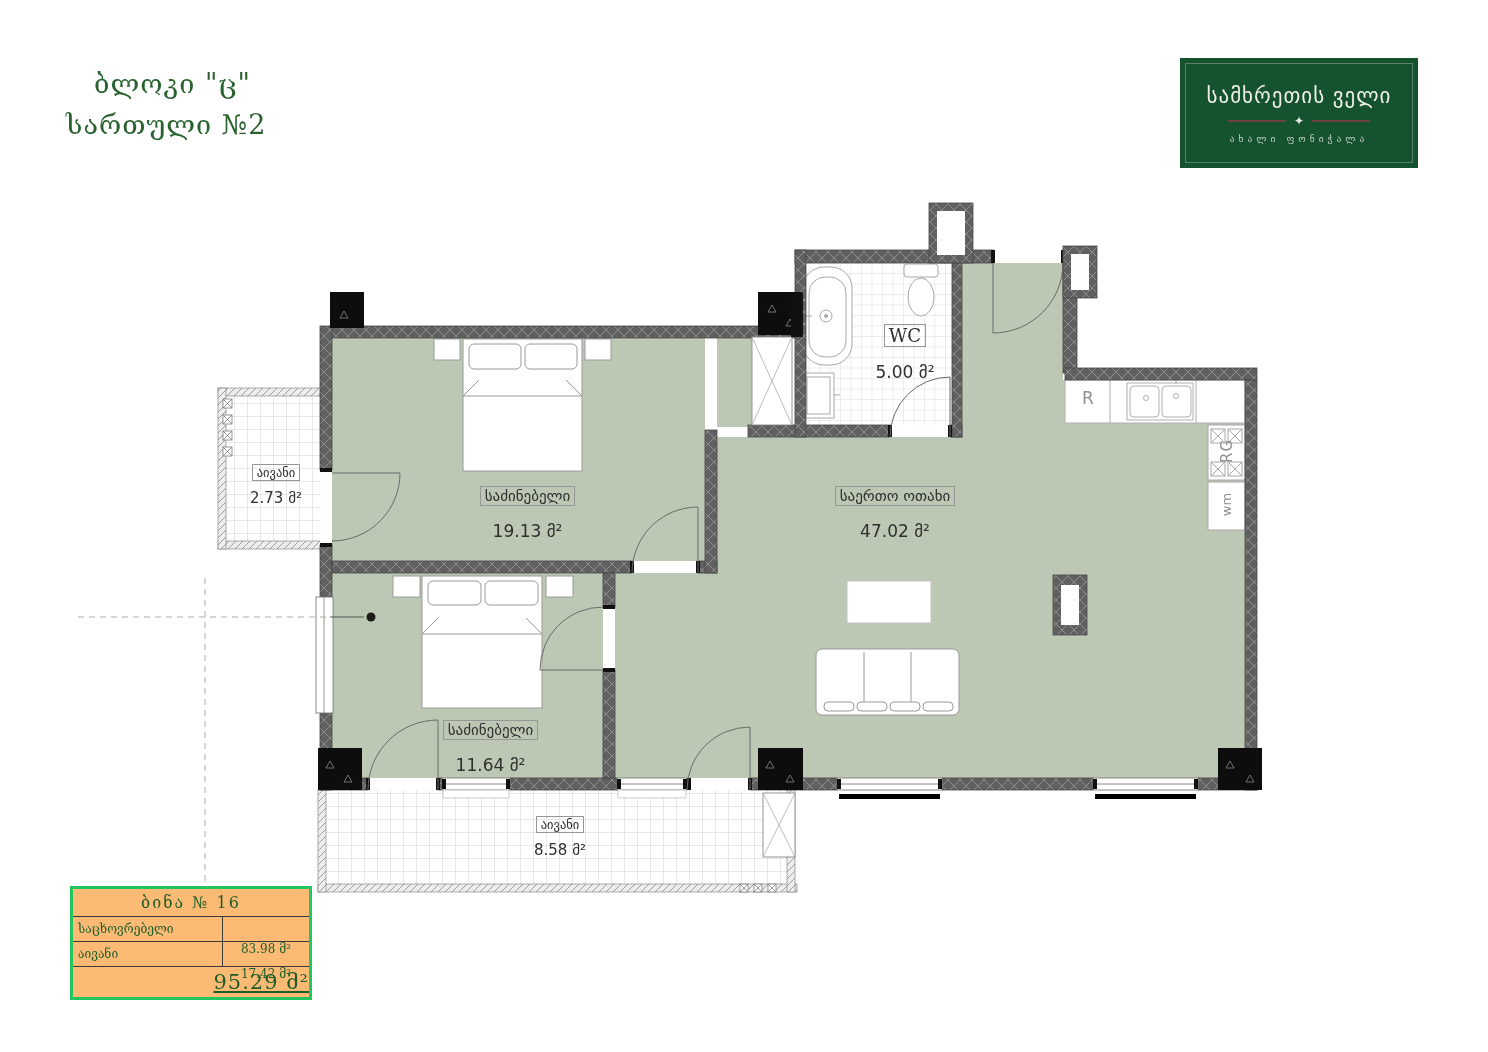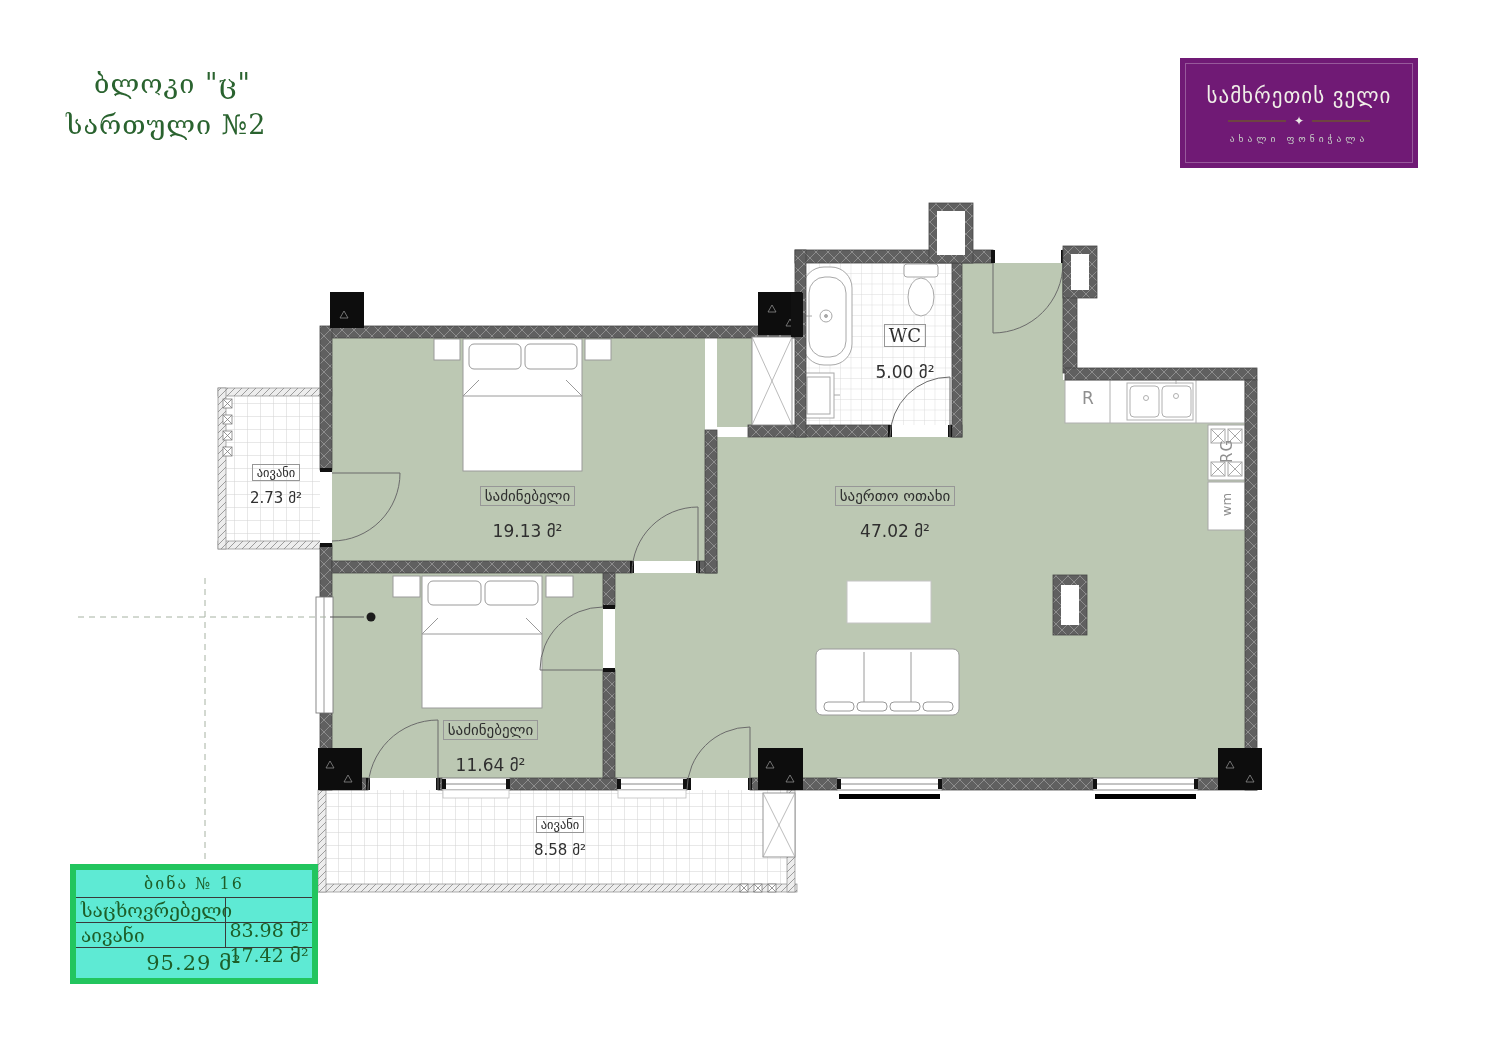--- a/index.html
+++ b/index.html
@@ -5,45 +5,45 @@
   html,body{margin:0;padding:0;background:#ffffff;}
   #stage{position:relative;width:1488px;height:1052px;background:#fff;overflow:hidden;
          font-family:"DejaVu Sans",sans-serif;}
   .abs{position:absolute;}
   svg{display:block;}
   
   .title-block{left:66px;top:64px;color:#2a632f;font-family:"DejaVu Serif","DejaVu Sans",serif;
                font-size:27px;line-height:1.5;letter-spacing:1px;}
   .title-block .l1{padding-left:28px;}
   
-  .logo{left:1180px;top:58px;width:238px;height:110px;background:#701a75;}
+  .logo{left:1180px;top:58px;width:238px;height:110px;background:#14532d;}
   .logo .inner{position:absolute;inset:5px;border:1px solid rgba(255,255,255,.28);
                display:flex;flex-direction:column;align-items:center;justify-content:center;}
   .logo .lg-title{color:#f0efe8;font-size:21px;letter-spacing:1px;margin-top:2px;}
   .logo .lg-div{display:flex;align-items:center;margin:7px 0 6px 0;}
   .logo .lg-line{width:58px;height:2px;background:#6e4441;}
   .logo .lg-ico{color:#e9e9e4;font-size:12px;margin:0 8px;line-height:1;}
   .logo .lg-sub{color:#c9d4c9;font-size:9.5px;letter-spacing:4px;}
   
   .room-label{text-align:center;color:#333;}
   .room-name{display:inline-block;border:1px solid #979797;padding:0 4px;font-size:15px;color:#2f2f2f;}
   .room-area{font-size:17px;margin-top:15px;color:#2f2f2f;}
   .small .room-name{font-size:12.5px;}
   .small .room-area{font-size:15px;margin-top:8px;}
   .wc-label .room-name{font-family:"DejaVu Serif","DejaVu Sans",serif;font-size:18px;}
   .appl{color:#8f8f8f;}
   .rot{transform:rotate(-90deg);transform-origin:center center;}
   
-  .area-table{left:70px;top:864px;width:236px;border:6px solid #22c55e;color:#1d5e28;
-              font-family:"DejaVu Serif","DejaVu Sans",serif;background:#5eead4;}
+  .area-table{left:70px;top:886px;width:236px;border:3px solid #22c55e;color:#1d5e28;
+              font-family:"DejaVu Serif","DejaVu Sans",serif;background:#fdba74;}
   .at-header{height:27px;line-height:27px;text-align:center;font-size:16px;border-bottom:1px solid #3a3a3a;letter-spacing:2px;}
-  .at-row{display:flex;height:24px;line-height:24px;border-bottom:1px solid #3a3a3a;font-size:19px;}
+  .at-row{display:flex;height:24px;line-height:24px;border-bottom:1px solid #3a3a3a;font-size:12px;}
   .at-row .c1{width:144px;padding-left:5px;border-right:1px solid #3a3a3a;}
   .at-row .c2{flex:1;text-align:center;margin-top:20px;}
-  .at-total{height:30px;line-height:30px;text-align:center;font-size:21px;letter-spacing:1px;}
+  .at-total{height:30px;line-height:30px;text-align:right;font-size:21px;letter-spacing:1px;text-decoration:underline;}
 </style>
 </head>
 <body>
 
 <div id="stage">
 
   <svg class="abs" style="left:0;top:0" width="1488" height="1052" viewBox="0 0 1488 1052">
     <defs>
       <pattern id="hatch" patternUnits="userSpaceOnUse" width="12" height="12">
         <rect width="12" height="12" fill="#606060"></rect>

